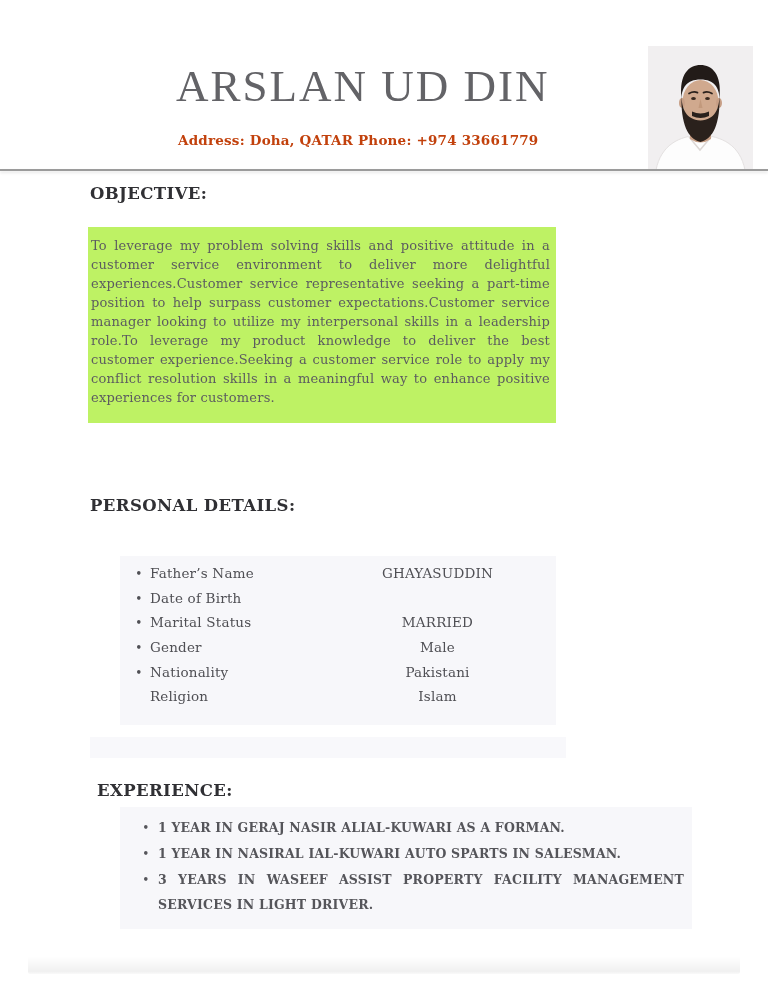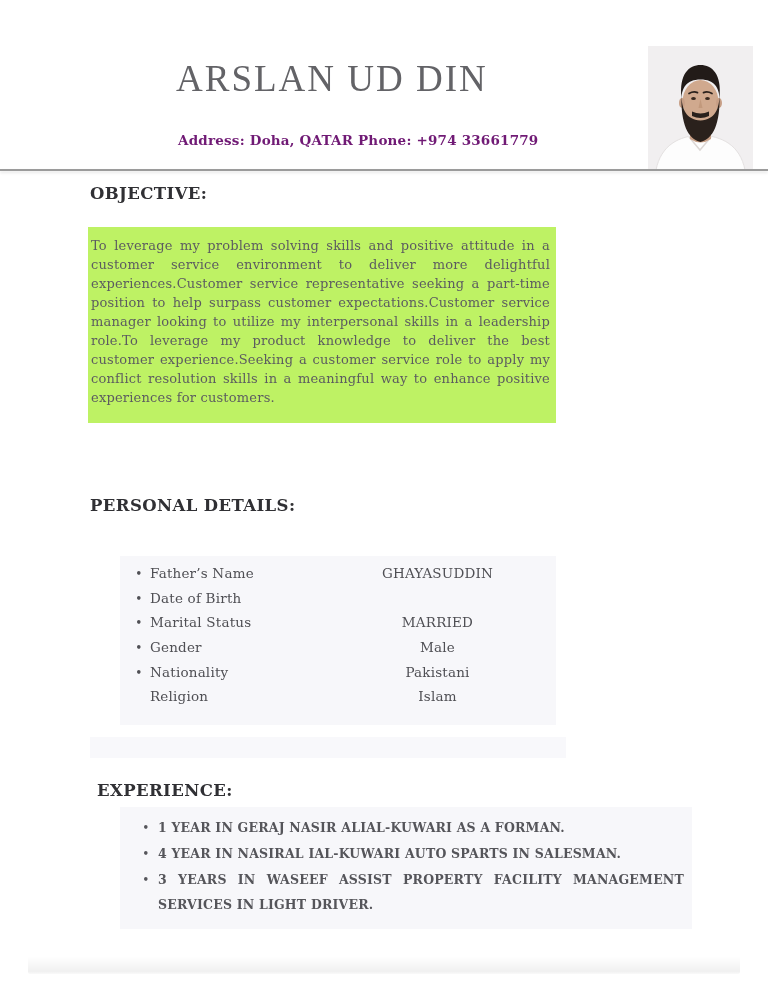--- a/index.html
+++ b/index.html
@@ -2,29 +2,29 @@
 <html><head>
 <meta charset="utf-8">
 <style>
   html,body{margin:0;padding:0;background:#ffffff;}
   .page{
     position:relative;width:768px;height:994px;background:#ffffff;overflow:hidden;
     font-family:"DejaVu Serif","Liberation Serif",serif;
   }
   
   .name{
-    position:absolute;left:176px;top:53px;
+    position:absolute;left:176px;top:60px;
     font-family:"Liberation Serif","DejaVu Serif",serif;
-    font-size:37px;line-height:52px;letter-spacing:2px;
+    font-size:45px;line-height:52px;letter-spacing:2px;
     color:#636367;font-weight:400;white-space:nowrap;
   }
   .contact{
     position:absolute;left:178px;top:132px;
     font-size:13.5px;font-weight:bold;letter-spacing:0.2px;
-    color:#701a75;white-space:nowrap;
+    color:#c2410c;white-space:nowrap;
   }
   .photo{
     position:absolute;left:648px;top:46px;width:105px;height:124px;
     background:#f1eff0;overflow:hidden;
   }
   .header-rule{
     position:absolute;left:0;top:169px;width:768px;height:2px;
     background:#9b9b9b;box-shadow:0 2px 3px rgba(0,0,0,0.10);
   }
   
@@ -157,21 +157,21 @@
   <div class="spacer-bar"></div>
 
   <div class="sec-heading" id="experience-heading">EXPERIENCE:</div>
   <div class="experience-box">
     <div class="exp-item">
       <span class="exp-bullet">•</span>
       <span class="exp-text">1 YEAR IN GERAJ NASIR ALIAL-KUWARI AS A FORMAN.</span>
     </div>
     <div class="exp-item">
       <span class="exp-bullet">•</span>
-      <span class="exp-text">4 YEAR IN NASIRAL IAL-KUWARI AUTO SPARTS IN SALESMAN.</span>
+      <span class="exp-text">1 YEAR IN NASIRAL IAL-KUWARI AUTO SPARTS IN SALESMAN.</span>
     </div>
     <div class="exp-item">
       <span class="exp-bullet">•</span>
       <span class="exp-text">3 YEARS IN WASEEF ASSIST PROPERTY FACILITY MANAGEMENT SERVICES IN LIGHT DRIVER.</span>
     </div>
   </div>
 
   <div class="bottom-shadow"></div>
 </div>
 

